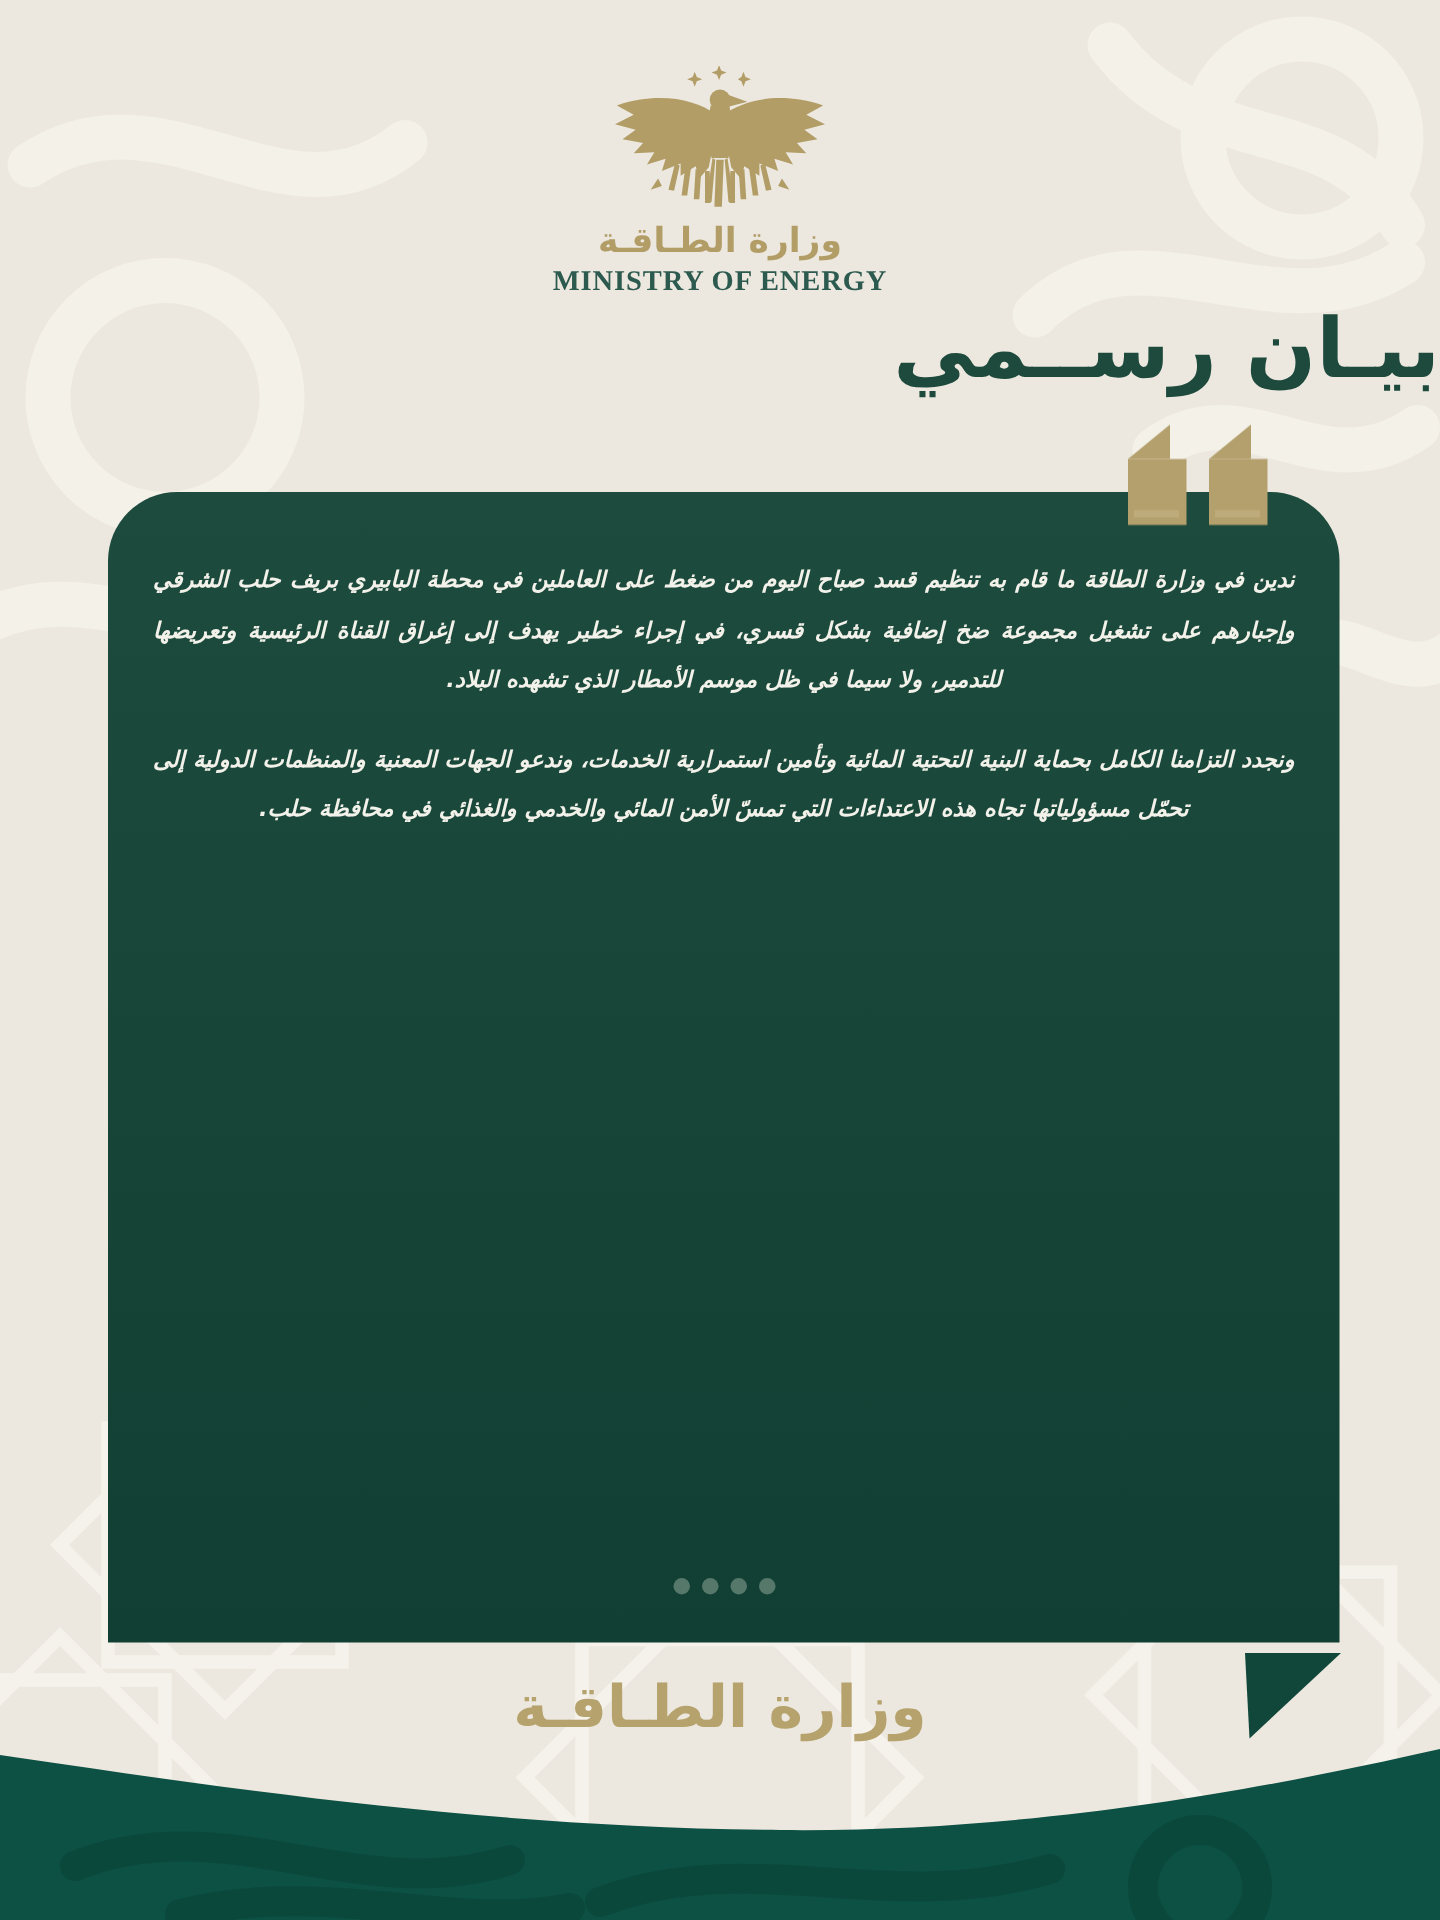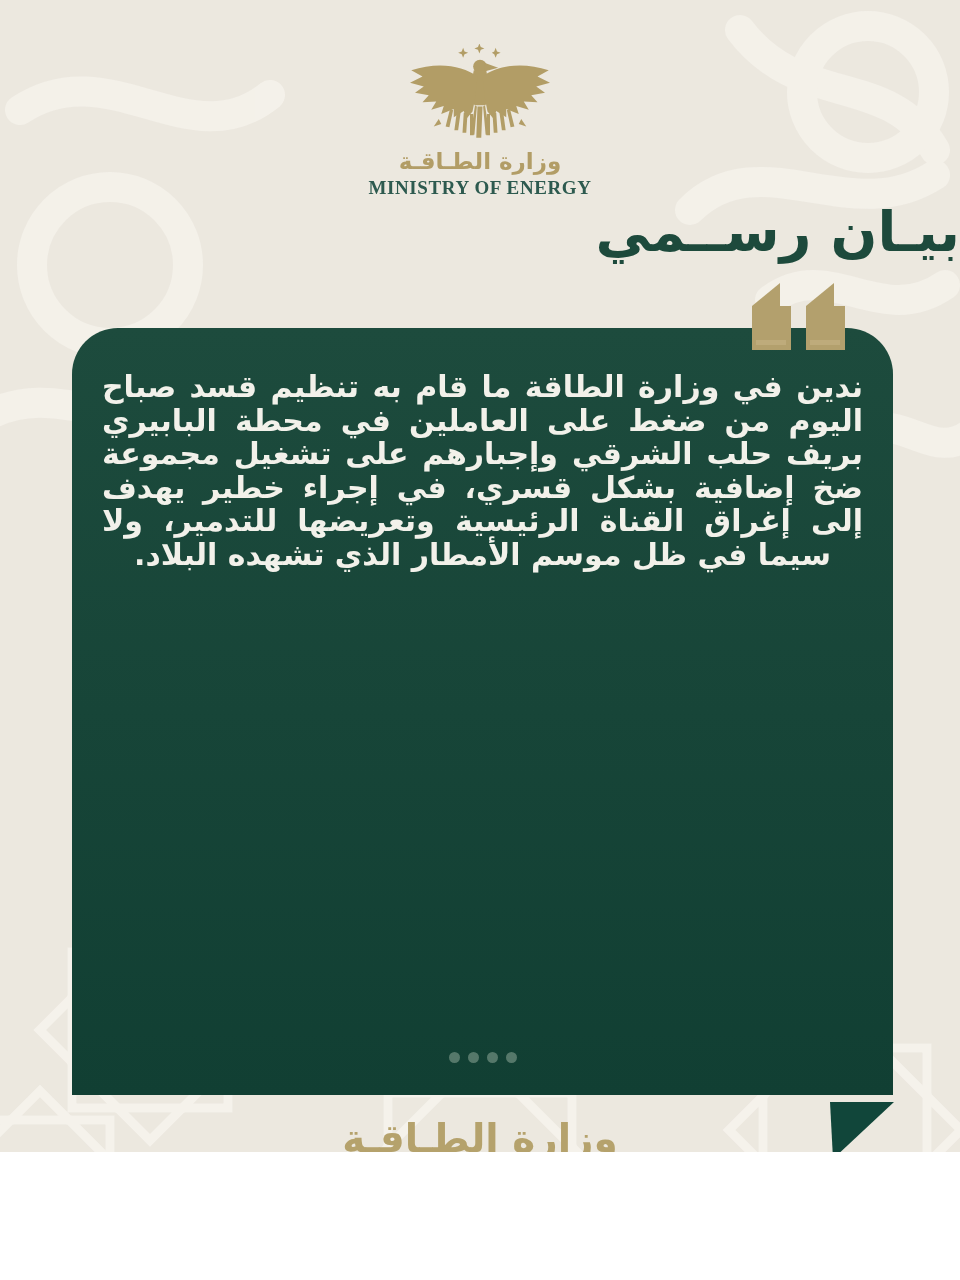--- a/index.html
+++ b/index.html
@@ -1,18 +1,18 @@
 <!DOCTYPE html>
 <html lang="ar"><head>
 <meta charset="utf-8">
 <style>
   html,body{margin:0;padding:0;}
   .page{
     position:relative;
-    width:960px;height:1152px;
+    width:960px;height:1280px;
     background:#ece8df;
     overflow:hidden;
     font-family:"DejaVu Sans", sans-serif;
   }
   svg{display:block;}
   .wm{position:absolute;left:0;top:0;z-index:0;}
   
   .logo-wrap{
     position:absolute;left:0;top:44px;width:100%;
     display:flex;flex-direction:column;align-items:center;
@@ -49,23 +49,24 @@
     box-sizing:border-box;
     padding:42px 30px 0 30px;
     background:linear-gradient(180deg,#1d4b3d 0%,#113f33 100%);
     border-radius:46px 46px 0 0;
     z-index:3;
   }
   .card p{
     margin:0 0 19px 0;
     direction:rtl;
     color:#f2f1ea;
-    font-size:30px;line-height:33.5px;font-weight:bold;
+    font-size:15px;line-height:33.5px;font-weight:bold;
     text-align:justify;
     text-align-last:center;
+    font-style:italic;
   }
   .dots{
     position:absolute;left:0;bottom:32px;width:100%;
     display:flex;justify-content:center;gap:8px;
   }
   .dot{
     width:11px;height:11px;border-radius:50%;
     background:#55786a;
   }
   
@@ -164,20 +165,21 @@
       <g transform="translate(54,0)">
         <polygon points="0,23 28,23 28,0"></polygon>
         <rect x="0" y="23" width="39" height="44"></rect>
         <rect x="4" y="57" width="30" height="5" fill="#c6b487" opacity="0.55"></rect>
       </g>
     </g>
   </svg>
 
   <div class="card">
     <p>ندين في وزارة الطاقة ما قام به تنظيم قسد صباح اليوم من ضغط على العاملين في محطة البابيري بريف حلب الشرقي وإجبارهم على تشغيل مجموعة ضخ إضافية بشكل قسري، في إجراء خطير يهدف إلى إغراق القناة الرئيسية وتعريضها للتدمير، ولا سيما في ظل موسم الأمطار الذي تشهده البلاد.</p>
+    <p>ونجدد التزامنا الكامل بحماية البنية التحتية المائية وتأمين استمرارية الخدمات، وندعو الجهات المعنية والمنظمات الدولية إلى تحمّل مسؤولياتها تجاه هذه الاعتداءات التي تمسّ الأمن المائي والخدمي والغذائي في محافظة حلب.</p>
     <div class="dots">
       <span class="dot"></span>
       <span class="dot"></span>
       <span class="dot"></span>
       <span class="dot"></span>
     </div>
   </div>
 
   <svg class="corner-fold" width="67" height="61" viewBox="0 0 67 61" aria-hidden="true">
     <polygon points="1,2 65,2 4,59" fill="#11463a"></polygon>

